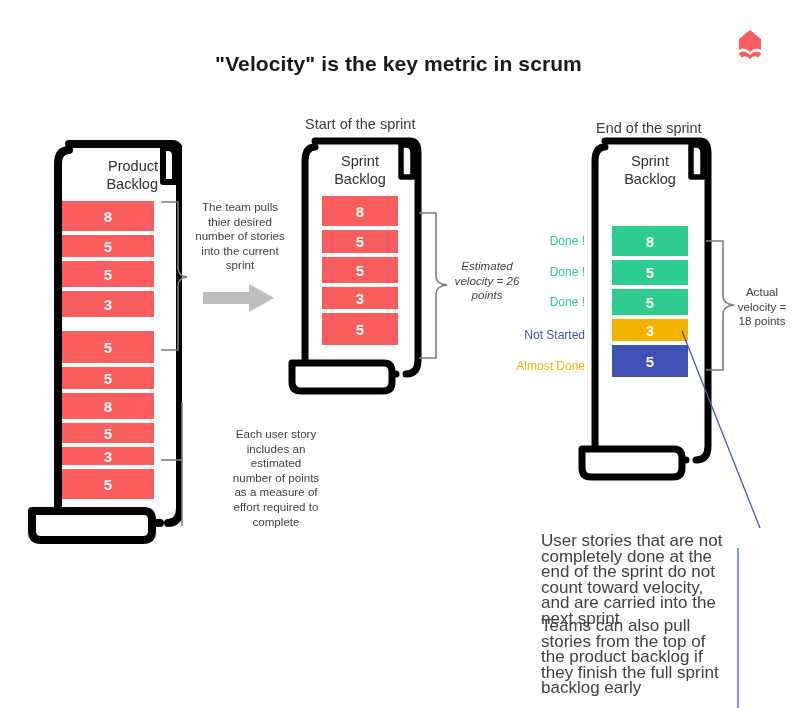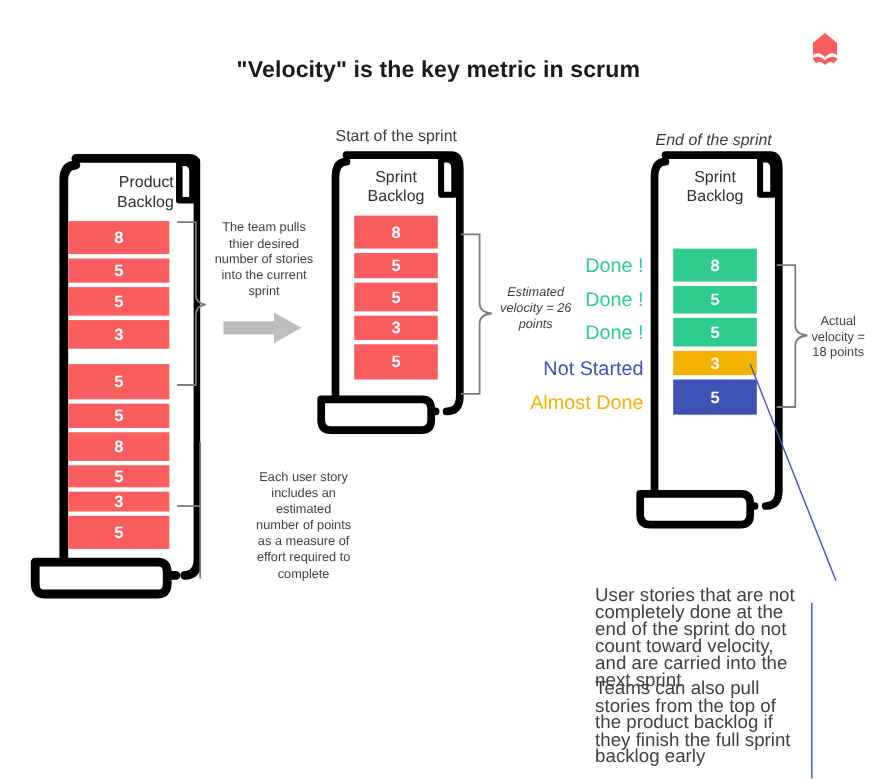--- a/index.html
+++ b/index.html
@@ -71,21 +71,21 @@
   .anno {
     font-size: 11.6px;
     line-height: 14.6px;
     color: #404040;
     text-align: center;
   }
   .anno-wide { font-size: 17px; line-height: 15.6px; color: #404040; }
 
   
   .status-label {
-    font-size: 18px;
+    font-size: 12px;
     text-align: right;
     white-space: nowrap;
   }
 
   
   #pull-arrow { top: 283px; left: 203px; }
 </style>
 </head>
 <body>
 
@@ -189,21 +189,21 @@
         <span>5</span>
       </div>
     </div>
 </div>
 
 <svg class="abs" style="top:210px; left:418px;" width="32" height="152">
   <path d="M1 3 L18 3 L18 66 Q18 74 29 75 Q18 76 18 84 L18 148 L1 148" fill="none" stroke="#7d7d7d" stroke-width="1.6"></path>
 </svg>
 <div class="abs anno" style="top:259px; left:449px; width:76px;font-style:italic;">Estimated velocity = 26 points</div>
 
-<div class="abs section-caption" style="top:120px; left:596px;font-style:italic;">End of the sprint</div>
+<div class="abs section-caption" style="top:120px; left:596px;">End of the sprint</div>
 
 <div class="abs scroll-wrap" style="top:136px; left:578px;">
   <svg class="scroll-svg" width="140" height="345" viewBox="0 0 140 345">
     <path d="M27 11 Q17 11 17 25 L17 310 Q17 324 27 324 L108 324" fill="none" stroke="#000" stroke-width="7" stroke-linecap="round"></path>
     <path d="M27 5 L122 5 Q130 5 130 17 L130 310 Q130 324 118 324" fill="none" stroke="#000" stroke-width="7" stroke-linecap="round"></path>
     <path d="M113 9 L113 41 L125 41 L125 17 Q125 9 118 9 Z" fill="none" stroke="#000" stroke-width="5.5" stroke-linejoin="round"></path>
     <path d="M4 313 L96 313 Q104 313 104 322 L104 332 Q104 341 95 341 L13 341 Q4 341 4 332 Z" fill="#fff" stroke="#000" stroke-width="7" stroke-linejoin="round"></path>
   </svg>
   <div class="abs scroll-title" style="top:16px; left:30px; width:84px;">Sprint
 Backlog</div>

